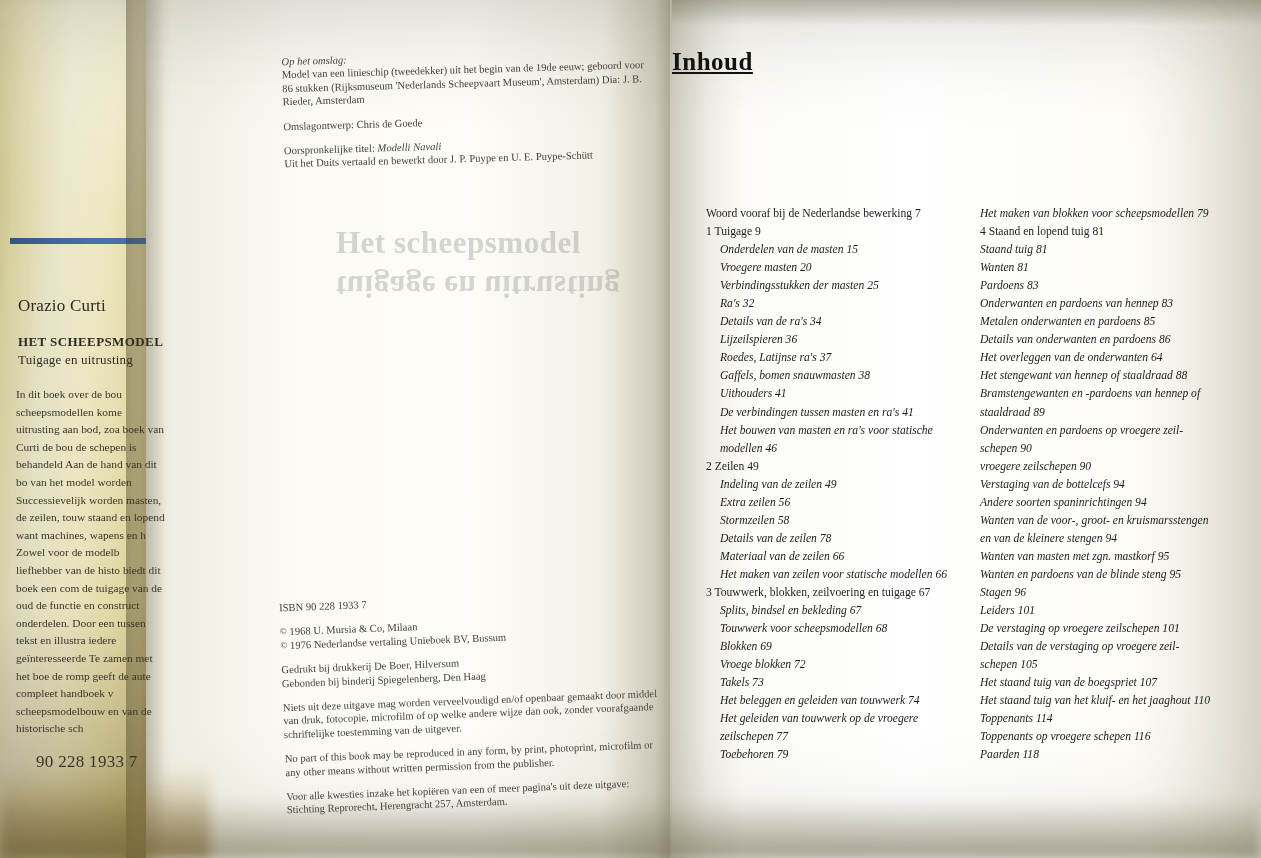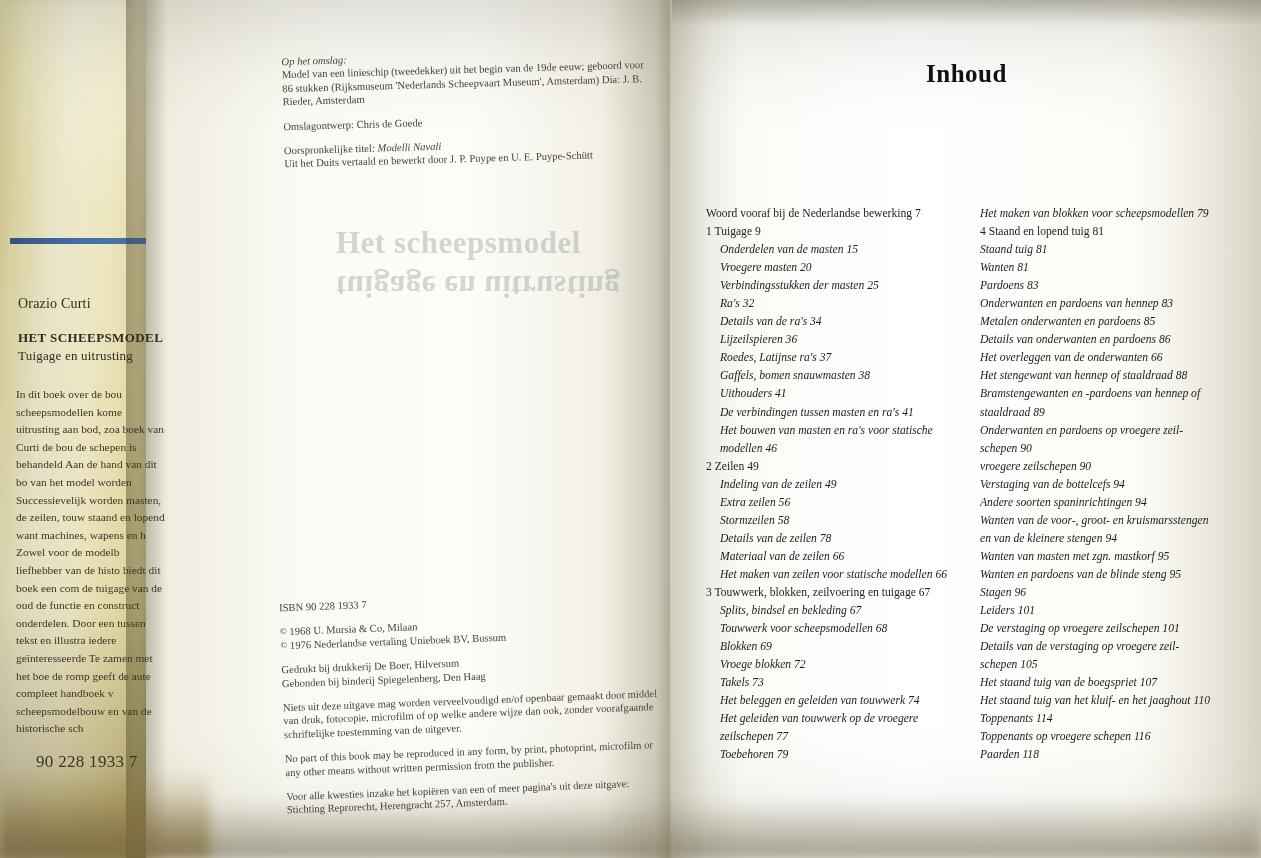--- a/index.html
+++ b/index.html
@@ -43,21 +43,21 @@
   }
   .jacket-bar{
     position:absolute;left:10px;top:238px;width:136px;height:6px;
     background:linear-gradient(90deg,#13408a,#2b5ea8 60%,#2b5ea8);
     opacity:.85;
   }
   .jacket-title{
     position:absolute;left:18px;top:296px;width:150px;
     font-size:13px;color:#2e2b22;letter-spacing:.2px;
   }
-  .jacket-title .name{font-size:14px;}
+  .jacket-title .name{font-size:17px;}
   .jacket-title .bold{font-weight:bold;font-size:13px;margin-top:18px;display:block;letter-spacing:.4px;}
   .jacket-title .sub{display:block;font-size:13px;margin-top:2px;}
   .jacket-body{
     position:absolute;left:16px;top:386px;width:150px;
     font-size:11.4px;line-height:17.6px;color:#3a362b;
   }
   .jacket-isbn{
     position:absolute;left:18px;top:752px;font-size:17px;color:#3a362b;
     letter-spacing:.3px;
     margin-left:18px;
@@ -108,22 +108,22 @@
   .colophon-top p{margin:0 0 11px 0;}
   .colophon-bottom{
     position:absolute;left:283px;top:594px;width:380px;
     font-size:10.6px;line-height:13.4px;color:#45423a;
     transform:rotate(-2.2deg);
   }
   .colophon-bottom p{margin:0 0 11px 0;}
   .small-c{font-size:9px;vertical-align:1px;}
   
   .toc-title{
-    position:absolute;left:672px;top:60px;width:589px;text-align:center;
-    font-size:25px;font-weight:bold;color:#111;letter-spacing:.5px;
+    position:absolute;left:672px;top:48px;width:589px;text-align:left;
+    font-size:25px;font-weight:bold;color:#111;letter-spacing:.5px;text-decoration:underline;
   }
   .toc-cols{
     position:absolute;left:706px;top:205px;width:540px;
     display:flex;gap:16px;
   }
   .toc-col{width:258px;}
   .toc-line{
     font-size:11.6px;line-height:18.05px;color:#1c1c1c;white-space:nowrap;
   }
   .toc-line.it{font-style:italic;}
@@ -235,21 +235,21 @@
       </div>
     <div class="toc-col" id="toc-col-right">
         <div class="toc-line it">Het maken van blokken voor scheepsmodellen 79</div>
         <div class="toc-line">4 Staand en lopend tuig 81</div>
         <div class="toc-line it">Staand tuig 81</div>
         <div class="toc-line it">Wanten 81</div>
         <div class="toc-line it">Pardoens 83</div>
         <div class="toc-line it">Onderwanten en pardoens van hennep 83</div>
         <div class="toc-line it">Metalen onderwanten en pardoens 85</div>
         <div class="toc-line it">Details van onderwanten en pardoens 86</div>
-        <div class="toc-line it">Het overleggen van de onderwanten 66</div>
+        <div class="toc-line it">Het overleggen van de onderwanten 64</div>
         <div class="toc-line it">Het stengewant van hennep of staaldraad 88</div>
         <div class="toc-line it">Bramstengewanten en -pardoens van hennep of</div>
         <div class="toc-line it">staaldraad 89</div>
         <div class="toc-line it">Onderwanten en pardoens op vroegere zeil-</div>
         <div class="toc-line it">schepen 90</div>
         <div class="toc-line it">vroegere zeilschepen 90</div>
         <div class="toc-line it">Verstaging van de bottelcefs 94</div>
         <div class="toc-line it">Andere soorten spaninrichtingen 94</div>
         <div class="toc-line it">Wanten van de voor-, groot- en kruismarsstengen</div>
         <div class="toc-line it">en van de kleinere stengen 94</div>

